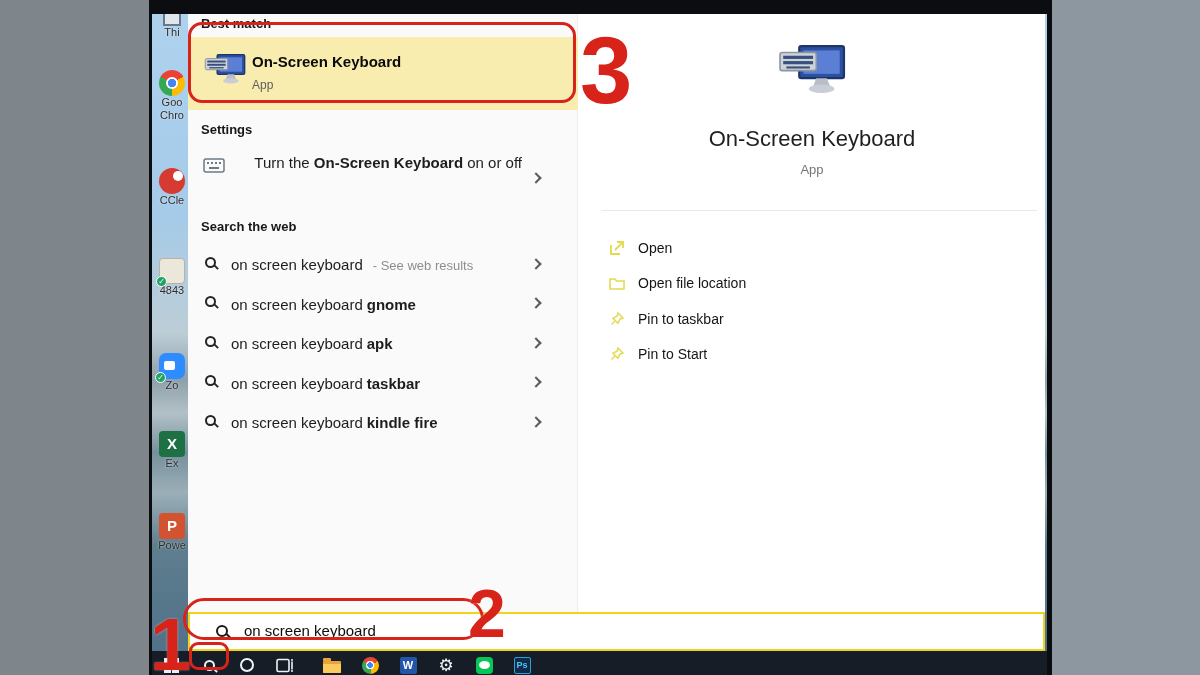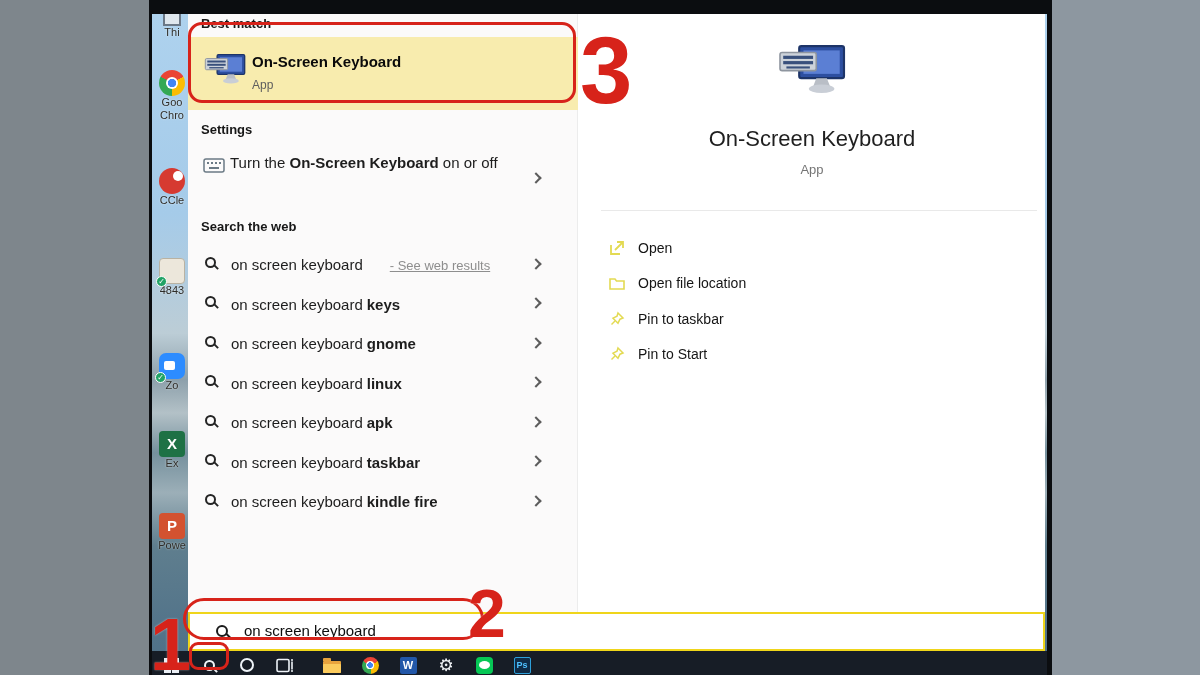--- a/index.html
+++ b/index.html
@@ -39,31 +39,31 @@
   
   .flyout { position:absolute; left:36px; top:0; width:857px; height:637px; background:#fff; }
   .left-col { position:absolute; left:0; top:0; width:390px; height:637px; background:#fbfafa; border-right:1px solid #ececec;padding-left:8px; }
   .sec-header { position:absolute; left:13px; font-size:13px; font-weight:bold; color:#171717; }
 
   .best-row { position:absolute; left:0; top:23px; width:390px; height:73px; background:#f8ecae; }
   .best-title { position:absolute; left:64px; top:16px; font-size:15px; font-weight:bold; color:#0a0a0a; }
   .best-sub { position:absolute; left:64px; top:41px; font-size:12px; color:#5e5e5e; }
   .best-ic { position:absolute; left:16px; top:16px; }
 
-  .settings-row { position:absolute; left:0; top:134px; width:390px; height:62px; }
+  .settings-row { position:absolute; left:0; top:134px; width:390px; height:62px;text-align:right; }
   .settings-ic { position:absolute; left:15px; top:10px; }
   .settings-text { position:absolute; left:42px; top:3px; width:292px; font-size:15px; line-height:23px; color:#1d1d1d; }
   .chevron { width:8px; height:8px; border-top:2px solid #5c5c5c; border-right:2px solid #5c5c5c; transform:rotate(45deg); }
   .row-chev { position:absolute; right:38px; top:50%; margin-top:-5px; }
 
   .suggestions { position:absolute; left:0; top:231px; width:390px; }
   .sugg-row { position:relative; height:39.5px; display:flex; align-items:center; }
   .sugg-text { margin-left:43px; font-size:15px; color:#1d1d1d; white-space:nowrap; }
   .sugg-text b { margin-left:4px; }
-  .sugg-note { margin-left:23px; font-size:13px; color:#8e8e8e;text-decoration:underline; }
+  .sugg-note { margin-left:6px; font-size:13px; color:#8e8e8e; }
   .mag { position:absolute; left:17px; top:50%; margin-top:-8px; width:11px; height:11px; border:2px solid #242424; border-radius:50%; }
   .mag::after { content:""; position:absolute; width:6px; height:2px; background:#242424; transform:rotate(45deg); right:-5px; bottom:-2px; }
 
   
   .search-bar { position:absolute; left:0; top:598px; width:857px; height:39px; background:#fff; border:2px solid #efd51a; }
   .sb-mag { position:absolute; left:26px; top:11px; width:12px; height:12px; border:2px solid #1a1a1a; border-radius:50%; }
   .sb-mag::after { content:""; position:absolute; width:7px; height:2px; background:#1a1a1a; transform:rotate(45deg); right:-6px; bottom:-2px; }
   .sb-text { position:absolute; left:54px; top:8px; font-size:15px; color:#0d0d0d; }
 
   
@@ -192,31 +192,21 @@
       <div class="sec-header" style="top:205px">Search the web</div>
 
       <div class="suggestions">
         <div class="sugg-row">
               <span class="mag"></span>
               <span class="sugg-text"><span>on screen keyboard</span><b></b><span class="sugg-note">- See web results</span></span>
               <span class="chevron row-chev"></span>
             </div>
         <div class="sugg-row">
               <span class="mag"></span>
-              <span class="sugg-text"><span>on screen keyboard</span><b>keys</b><span class="sugg-note"></span></span>
-              <span class="chevron row-chev"></span>
-            </div>
-        <div class="sugg-row">
-              <span class="mag"></span>
               <span class="sugg-text"><span>on screen keyboard</span><b>gnome</b><span class="sugg-note"></span></span>
-              <span class="chevron row-chev"></span>
-            </div>
-        <div class="sugg-row">
-              <span class="mag"></span>
-              <span class="sugg-text"><span>on screen keyboard</span><b>linux</b><span class="sugg-note"></span></span>
               <span class="chevron row-chev"></span>
             </div>
         <div class="sugg-row">
               <span class="mag"></span>
               <span class="sugg-text"><span>on screen keyboard</span><b>apk</b><span class="sugg-note"></span></span>
               <span class="chevron row-chev"></span>
             </div>
         <div class="sugg-row">
               <span class="mag"></span>
               <span class="sugg-text"><span>on screen keyboard</span><b>taskbar</b><span class="sugg-note"></span></span>

